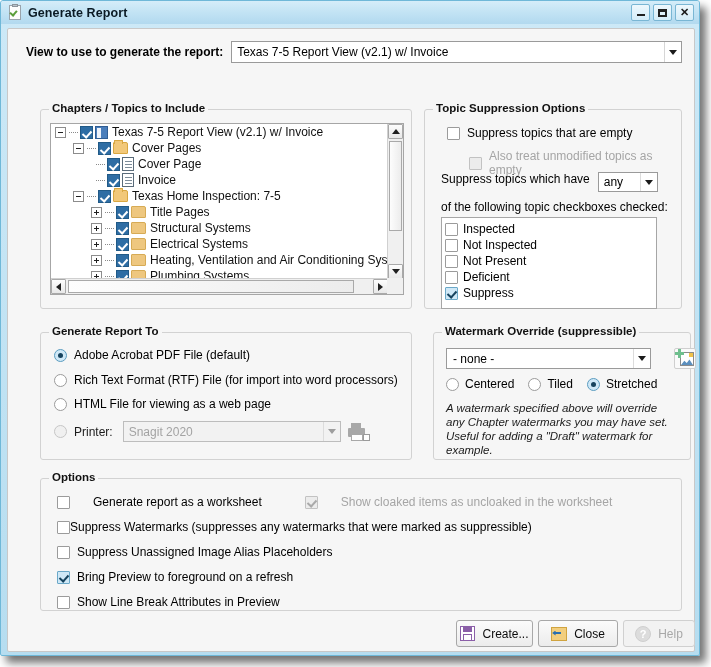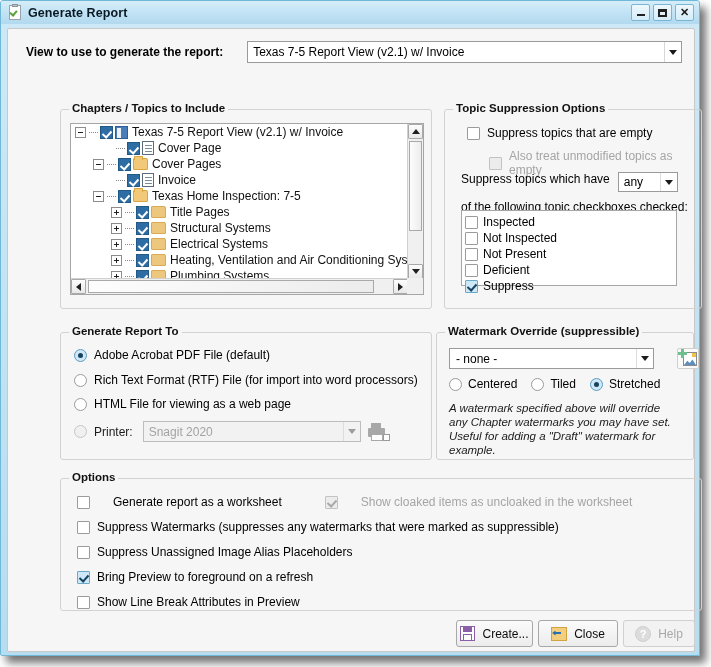--- a/index.html
+++ b/index.html
@@ -86,21 +86,21 @@
     border: 1px solid #c8c8c8;
     border-radius: 2px;
   }
 
   
   .viewrow {
     position: absolute; left: 18px; top: 12px;
     width: 656px; height: 22px;
     display: flex; align-items: center;
   }
-  .viewrow .lbl { font-weight: bold; font-size: 12px; margin-right: 24px; white-space: nowrap;}
+  .viewrow .lbl { font-weight: bold; font-size: 12px; margin-right: 8px; white-space: nowrap;}
   .combo {
     flex: 1 1 auto; height: 22px;
     background: #ffffff;
     border: 1px solid #9a9a9a;
     display: flex; align-items: center;
     padding: 0 0 0 5px;
     font-size: 12px;
     position: relative;
   }
   .combo .val { flex:1 1 auto; white-space: nowrap; overflow: hidden; }
@@ -116,37 +116,36 @@
     border-right: 4px solid transparent;
     border-top: 5px solid #1b1b1b;
   }
 
   
   .group {
     position: absolute;
     border: 1px solid #d2d2d2;
     border-radius: 3px;
     background: transparent;
-    margin-left: 20px;
   }
   .group > .glabel {
     position: absolute;
     top: -8px; left: 8px;
     background: #f6f6f6;
     padding: 0 3px;
     font-weight: bold;
     font-size: 11.5px;
     color: #111;
     white-space: nowrap;
   }
 
   #grp-chapters { left: 32px; top: 80px; width: 372px; height: 200px; }
   #grp-suppress { left: 416px; top: 80px; width: 258px; height: 200px; }
   #grp-genreport { left: 32px; top: 303px; width: 372px; height: 128px; }
-  #grp-watermark { left: 408px; top: 303px; width: 258px; height: 128px; }
+  #grp-watermark { left: 425px; top: 303px; width: 258px; height: 128px; }
   #grp-options  { left: 32px; top: 449px; width: 642px; height: 133px; }
 
   
   .treebox {
     position: absolute;
     left: 9px; top: 13px;
     width: 354px; height: 172px;
     background: #ffffff;
     border: 1px solid #a6a6a6;
     overflow: hidden;
@@ -388,34 +387,34 @@
         <div class="treeclip" id="tree-rows">
             <div class="trow">
               <span class="ind" style="width: 0px;"></span>
               <span class="expander"></span>
               <span class="dots"></span>
               <span class="tcheck"></span>
               <span class="ic-view"></span>
               <span class="tlabel">Texas 7-5 Report View (v2.1) w/ Invoice</span>
             </div>
             <div class="trow">
+              <span class="ind" style="width: 18px;"></span>
+              <span class="expander"></span>
+              <span class="dots"></span>
+              <span class="tcheck"></span>
+              <span class="ic-folder open"></span>
+              <span class="tlabel">Cover Pages</span>
+            </div>
+            <div class="trow">
               <span class="ind" style="width: 36px;"></span>
               <span class="ind" style="width: 5px;"></span>
               <span class="dots"></span>
               <span class="tcheck"></span>
               <span class="ic-doc"></span>
               <span class="tlabel">Cover Page</span>
-            </div>
-            <div class="trow">
-              <span class="ind" style="width: 18px;"></span>
-              <span class="expander"></span>
-              <span class="dots"></span>
-              <span class="tcheck"></span>
-              <span class="ic-folder open"></span>
-              <span class="tlabel">Cover Pages</span>
             </div>
             <div class="trow">
               <span class="ind" style="width: 36px;"></span>
               <span class="ind" style="width: 5px;"></span>
               <span class="dots"></span>
               <span class="tcheck"></span>
               <span class="ic-doc"></span>
               <span class="tlabel">Invoice</span>
             </div>
             <div class="trow">
@@ -509,21 +508,21 @@
         <div class="sup-combo">
           <span>any</span>
           <div class="arrowbox">
               <div class="caret-dn"></div>
             </div>
         </div>
       </div>
 
       <div style="position:absolute;left:16px;top:90px;font-size:12px;">of the following topic checkboxes checked:</div>
 
-      <div class="listbox" id="sup-list" style="position:absolute;left:16px;top:100px;width:216px;height:76px;">
+      <div class="listbox" id="sup-list" style="position:absolute;left:16px;top:107px;width:216px;height:92px;">
           <div class="lrow">
             <span class="cb"></span>
             <span>Inspected</span>
           </div>
           <div class="lrow">
             <span class="cb"></span>
             <span>Not Inspected</span>
           </div>
           <div class="lrow">
             <span class="cb"></span>
@@ -607,21 +606,21 @@
     <div class="group" id="grp-options">
       <div class="glabel">Options</div>
 
       <div style="position:absolute;left:16px;top:16px;display:flex;align-items:center;gap:23px;">
         <div class="cb"></div>
         <span>Generate report as a worksheet</span>
         <div class="cb dim checked" style="margin-left:20px;"></div>
         <span class="dimtext">Show cloaked items as uncloaked in the worksheet</span>
       </div>
 
-      <div style="position:absolute;left:16px;top:41px;display:flex;align-items:center;gap:7px;">
+      <div style="position:absolute;left:16px;top:41px;display:flex;align-items:center;">
         <div class="cb"></div>
         <span>Suppress Watermarks (suppresses any watermarks that were marked as suppressible)</span>
       </div>
 
       <div style="position:absolute;left:16px;top:66px;display:flex;align-items:center;gap:7px;">
         <div class="cb"></div>
         <span>Suppress Unassigned Image Alias Placeholders</span>
       </div>
 
       <div style="position:absolute;left:16px;top:91px;display:flex;align-items:center;gap:7px;">

